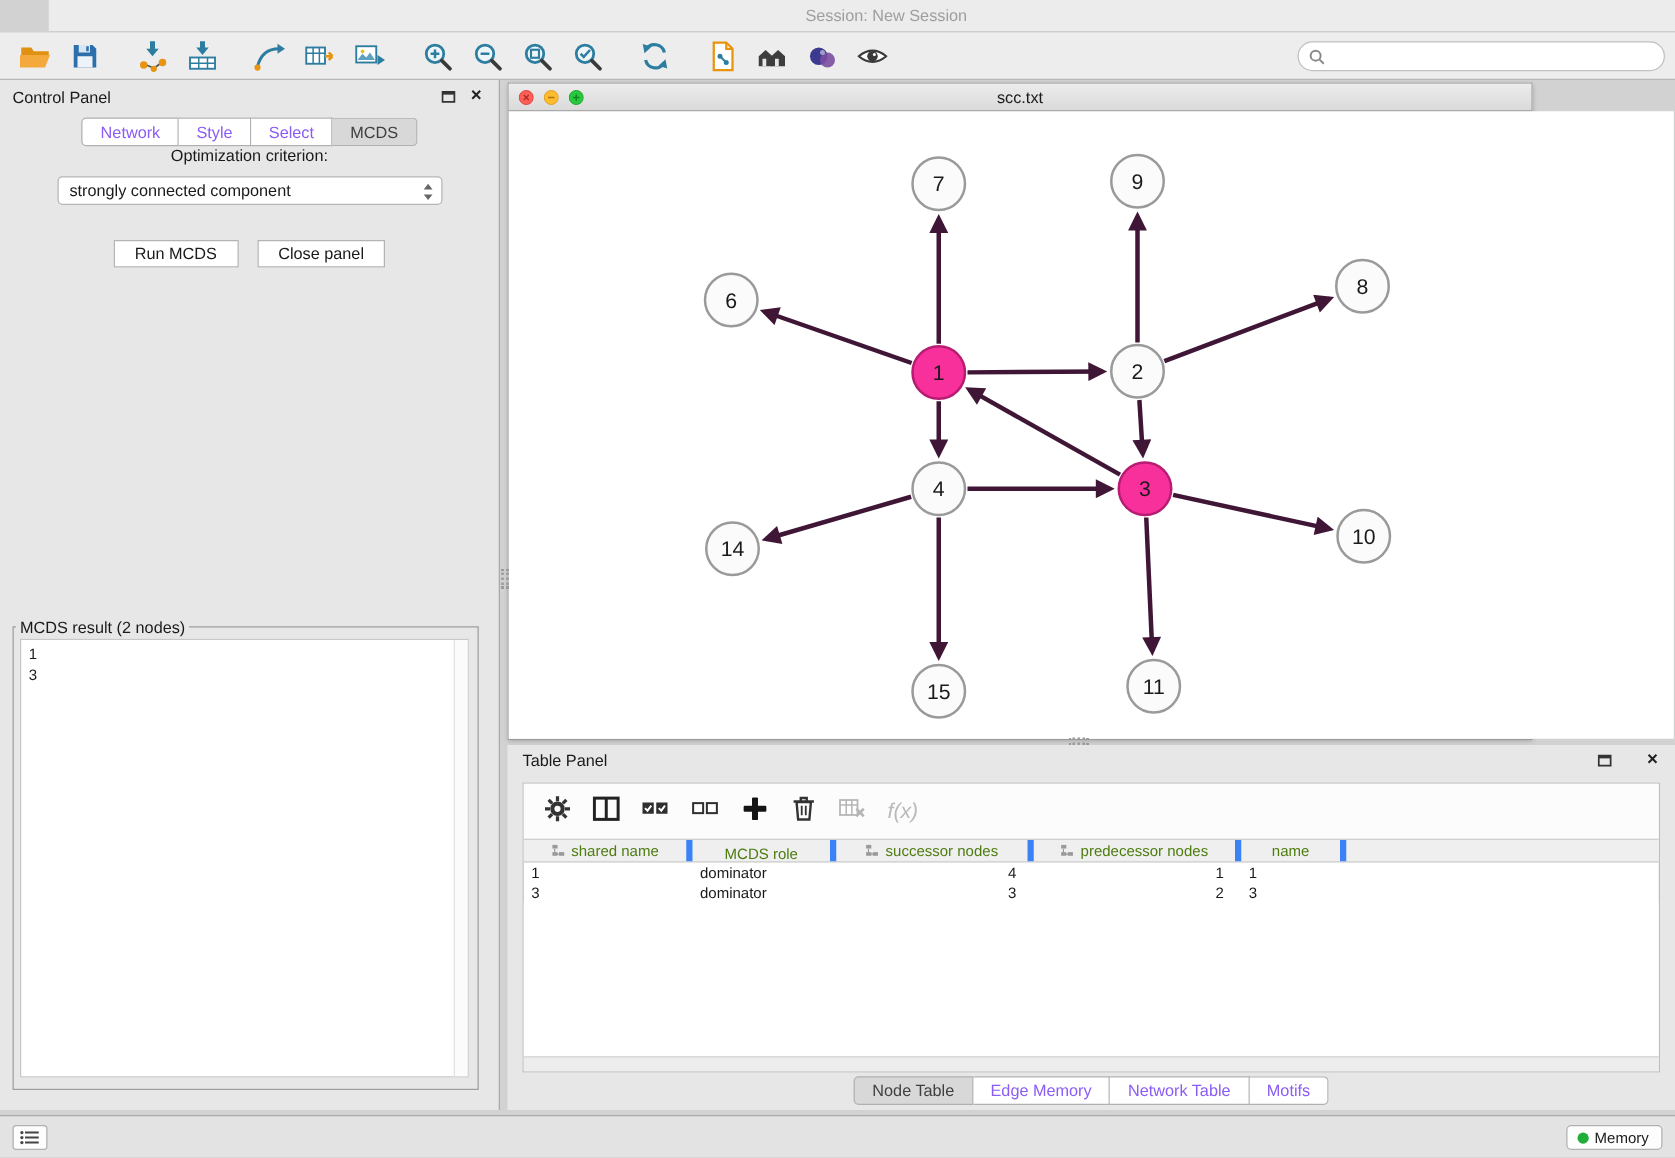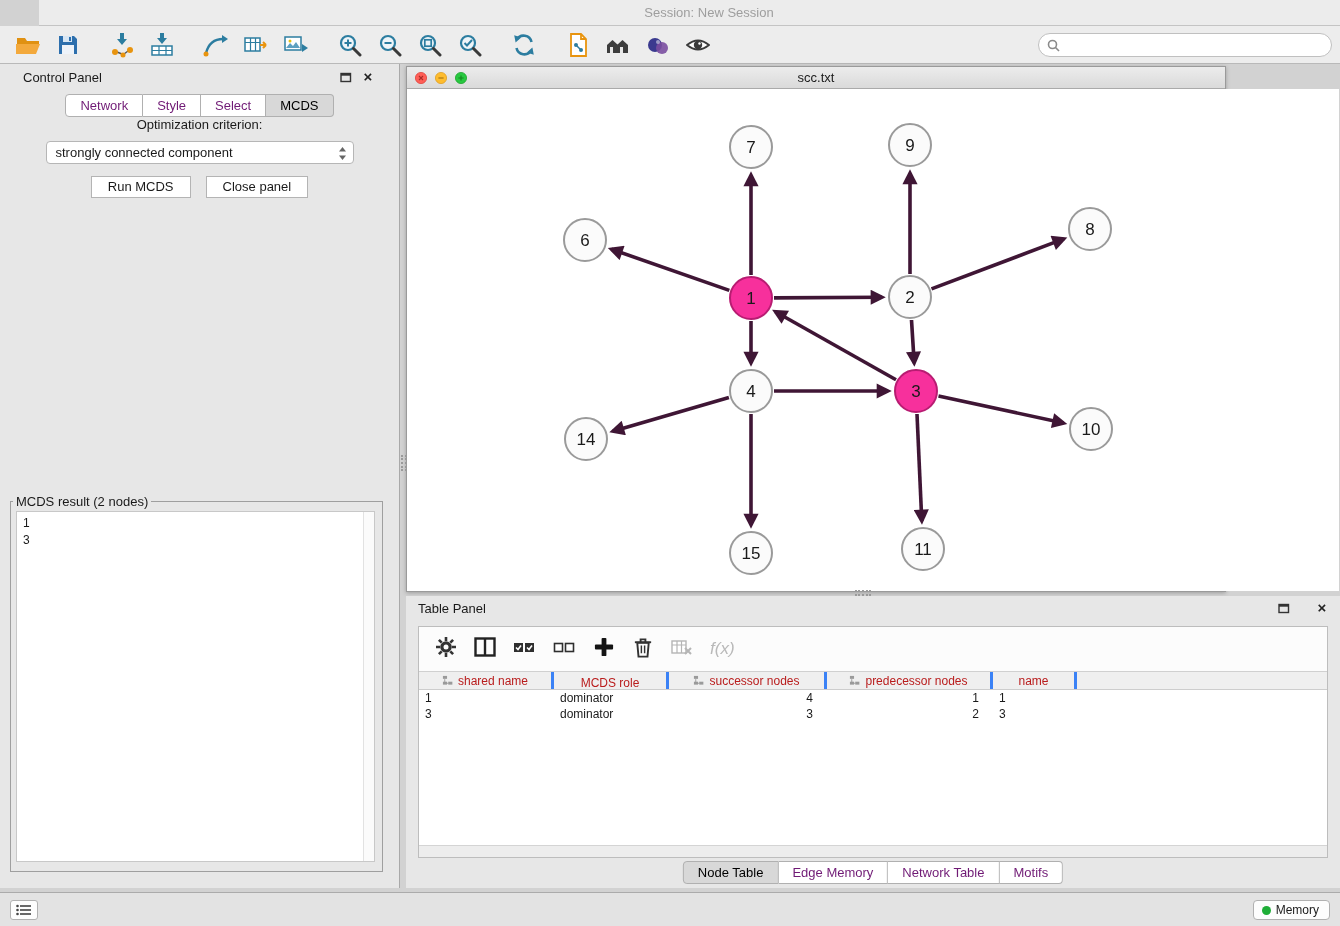--- a/index.html
+++ b/index.html
@@ -12,37 +12,37 @@
 
   
   .toolbar { position:absolute; left:0; top:26px; width:100%; height:38px; background:#ededed; border-bottom:1px solid #b9b9b9; display:flex; align-items:center; padding-left:8px; }
   .tbtn { width:40px; height:32px; display:flex; align-items:center; justify-content:center; flex:0 0 auto; }
   .grp { margin-left:14px; }
   .search-field { position:absolute; right:8px; top:7px; width:294px; height:24px; background:#fff; border:1px solid #c0c0c0; border-radius:12px; display:flex; align-items:center; padding:0 8px; }
   .search-field input { border:none; outline:none; flex:1; font-size:12px; font-family:"Liberation Sans",sans-serif; margin-left:5px; background:transparent; }
 
   
   .control-panel { position:absolute; left:0; top:64px; width:400px; height:824px; background:#e7e7e7; border-right:1px solid #a9a9a9; }
-  .panel-header { height:26px; display:flex; align-items:center; padding:0 23px; }
+  .panel-header { height:26px; display:flex; align-items:center; padding:0 10px; }
   .panel-title { font-size:13px; color:#1a1a1a; }
   .panel-header .spacer { flex:1; }
   .float-btn { width:16px; height:14px; display:flex; align-items:center; justify-content:center; margin-right:6px; }
   .close-btn { font-size:15px; font-weight:bold; color:#222; width:16px; text-align:center; line-height:14px; }
 
   .seg-tabs { display:flex; justify-content:center; margin-top:4px; }
-  .seg-tab { padding:3px 14px; font-size:13px; background:#fff; border:1px solid #b0b0b0; border-left:none; color:#701a75; }
+  .seg-tab { padding:3px 14px; font-size:13px; background:#fff; border:1px solid #b0b0b0; border-left:none; color:#8b5cf6; }
   .seg-tab.first { border-left:1px solid #b0b0b0; border-radius:4px 0 0 4px; }
   .seg-tab.last { border-radius:0 4px 4px 0; }
-  .seg-tab.active { background:#d8d8d8; color:#000000; }
+  .seg-tab.active { background:#d8d8d8; color:#404040; }
 
   .opt-label { text-align:center; font-size:13px; }
   .dropdown { position:relative; width:308px; height:23px; margin:9px auto 0; background:#fff; border:1px solid #b6b6b6; border-radius:4px; font-size:13px; line-height:21px; padding-left:9px; }
   .dropdown .stepper { position:absolute; right:6px; top:4px; }
   .btn-row { display:flex; justify-content:center; gap:15px; margin-top:12px; }
-  .mac-btn { height:22px; padding:0 16px; background:#fff; border:1px solid #b4b4b4; border-radius:0; font-size:13px; line-height:20px; }
+  .mac-btn { height:22px; padding:0 16px; background:#fff; border:1px solid #b4b4b4; border-radius:0; font-size:13px; line-height:20px;margin-top:16px; }
 
   .result-fieldset { position:absolute; left:10px; right:16px; top:430px; height:378px; border:1px solid #9f9f9f; padding:0; }
   .result-fieldset legend { font-size:13px; margin-left:2px; padding:0 3px; color:#1a1a1a; }
   .result-inner { position:absolute; left:5px; right:7px; top:2px; bottom:9px; background:#fff; border:1px solid #c8c8c8; }
   .result-text { padding:3px 6px; font-size:12px; line-height:17px; white-space:pre-line; }
   .result-scroll { position:absolute; right:0; top:0; bottom:0; width:11px; border-left:1px solid #e2e2e2; background:#fbfbfb; }
 
   
   .network-window { position:absolute; left:406px; top:66px; width:820px; height:526px; background:#fff; border:1px solid #9a9a9a; box-shadow:0 1px 4px rgba(0,0,0,.25); }
   .nw-titlebar { height:22px; background:linear-gradient(#ececec,#dadada); border-bottom:1px solid #aaa; position:relative; }
@@ -54,21 +54,21 @@
   .splitter-v { position:absolute; left:401px; top:455px; width:6px; height:16px; border-left:2px dotted #9a9a9a; border-right:2px dotted #9a9a9a; }
   .splitter-h { position:absolute; left:855px; top:590px; width:16px; height:6px; border-top:2px dotted #9a9a9a; border-bottom:2px dotted #9a9a9a; }
 
   
   .table-panel { position:absolute; left:406px; top:596px; width:934px; height:292px; background:#e7e7e7; }
   .tp-header { height:24px; display:flex; align-items:center; padding:0 10px 0 12px;gap:16px; }
   .table-box { position:absolute; left:12px; right:12px; top:30px; bottom:30px; background:#fff; border:1px solid #bdbdbd; display:flex; flex-direction:column; }
   .tb-toolbar { height:44px; display:flex; align-items:center; gap:17px; padding:0 16px; background:#fcfcfc; flex:0 0 auto; }
   .fx-label { font-family:Liberation Sans, sans-serif; font-style:italic; font-size:17px; color:#b9b9b9; }
   .tb-headrow { display:flex; height:19px; background:#efefef; border-top:1px solid #d0d0d0; border-bottom:1px solid #cdcdcd; font-size:12px; flex:0 0 auto; }
-  .th { display:flex; align-items:center; justify-content:center; gap:5px; border-right:3px solid #3b82f6; color:#b91c1c; }
+  .th { display:flex; align-items:center; justify-content:center; gap:5px; border-right:5px solid #3b82f6; color:#4d7c0f; }
   .c0 { width:135px; } .c1 { width:115px;flex-direction:column; } .c2 { width:158px; } .c3 { width:166px; } .c4 { width:84px; }
   .trow { display:flex; height:16px; font-size:12px; align-items:center; flex:0 0 auto; }
   .td { height:16px; line-height:16px; }
   .td.al { padding-left:6px; } .td.ar { text-align:right; padding-right:14px; }
   .tb-fill { flex:1; background:#fff; }
   .tb-scroll { height:12px; background:#ededed; border-top:1px solid #d4d4d4; flex:0 0 auto; }
   .tp-tabs { position:absolute; bottom:4px; left:50%; transform:translateX(-50%); display:flex; }
 
   
   .statusbar { position:absolute; left:0; bottom:0; width:100%; height:34px; background:#e3e3e3; border-top:1px solid #ababab; }

